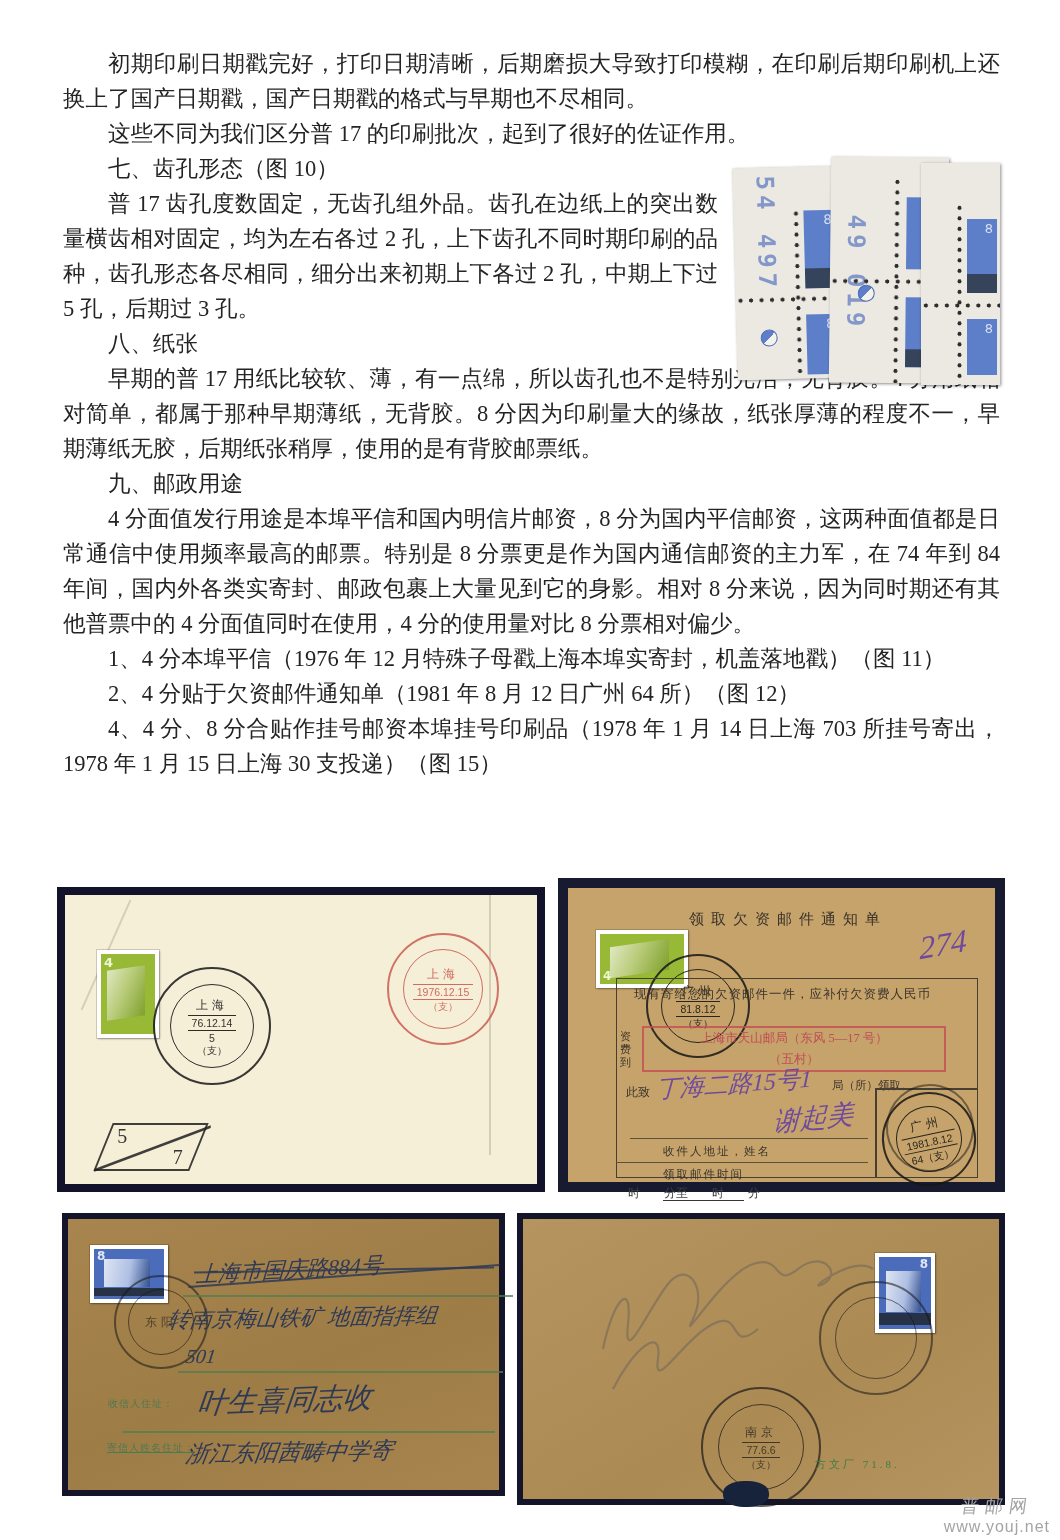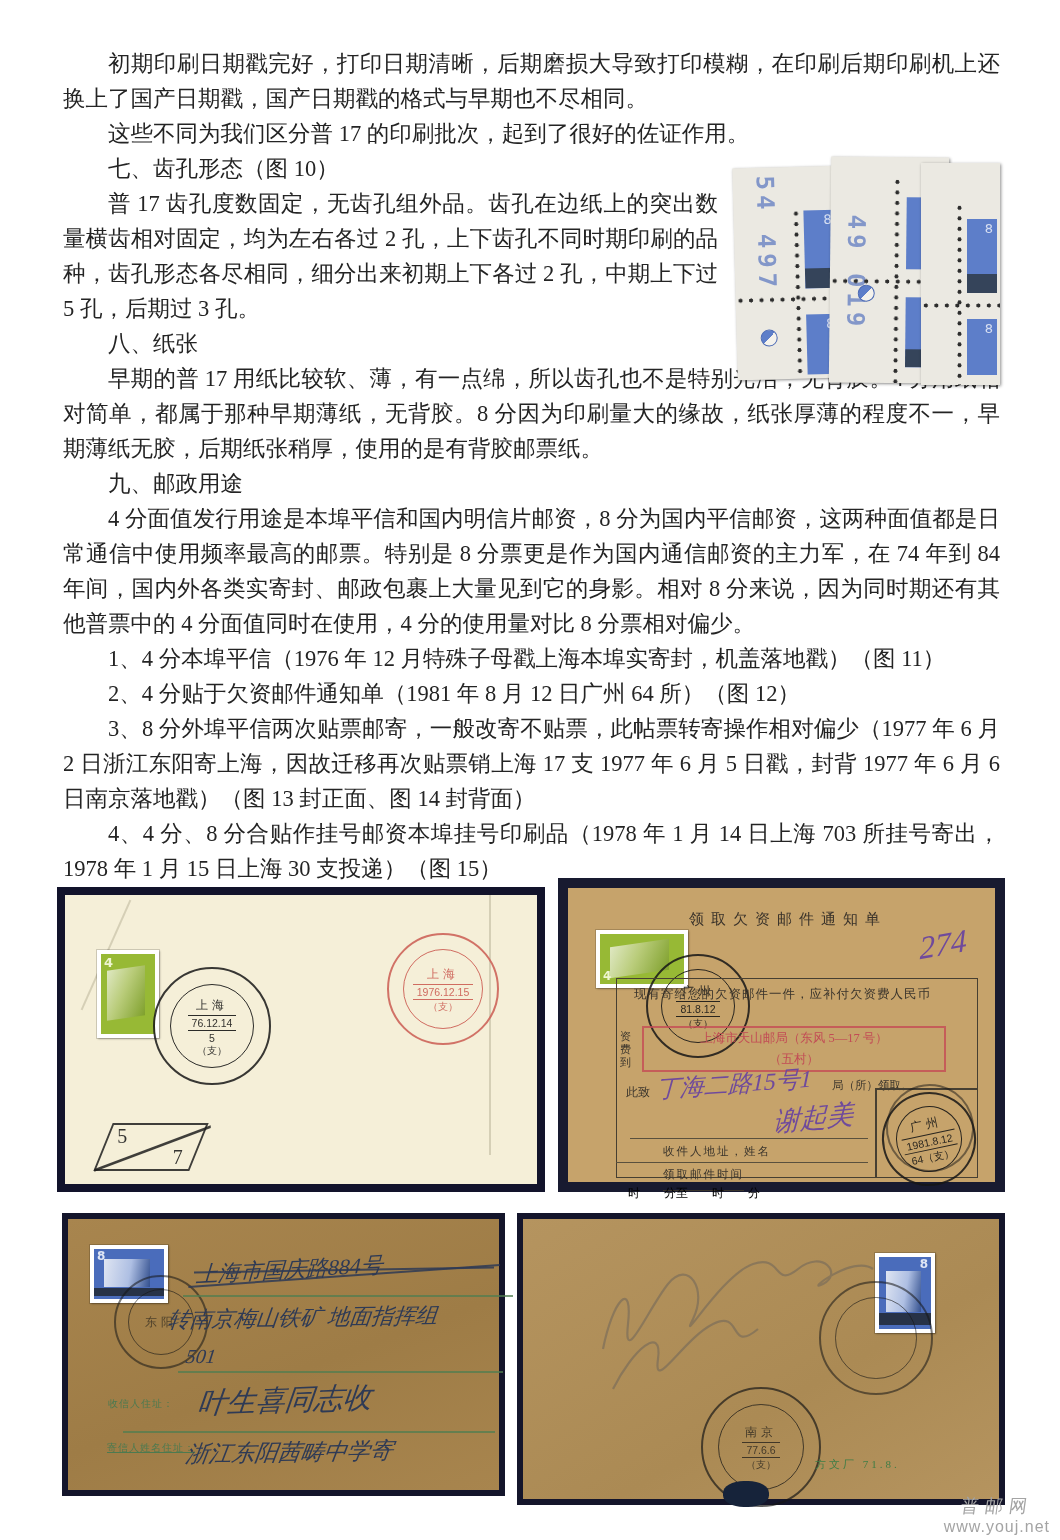--- a/index.html
+++ b/index.html
@@ -91,22 +91,22 @@
   .fig12 .pickup { position:absolute; left:240px; top:190px; font-size:11.5px; color:#3b352c;margin-left:24px; }
   .fig12 .salute { position:absolute; left:58px; top:196px; font-size:12px; color:#3b352c; }
   .fig12 .hw1 { position:absolute; left:88px; top:180px; font-size:24px; color:#6f4a9c;
                 font-style:italic; transform:rotate(-4deg) skewX(-6deg); }
   .fig12 .hw2 { position:absolute; left:205px; top:212px; font-size:27px; color:#6f4a9c;
                 font-style:italic; transform:rotate(-6deg) skewX(-8deg); }
   .fig12 .rule1 { position:absolute; left:62px; top:250px; width:238px; height:1px; background:#59503d; }
   .fig12 .field1 { position:absolute; left:95px; top:256px; font-size:11.5px; color:#3b352c; letter-spacing:2px; }
   .fig12 .rule2 { position:absolute; left:48px; top:274px; width:252px; height:1px; background:#59503d; }
   .fig12 .field2 { position:absolute; left:95px; top:279px; font-size:11.5px; color:#3b352c;
-                   letter-spacing:2px; border-bottom:1px solid #3b352c; padding-bottom:8px; }
-  .fig12 .timerow { position:absolute; left:60px; top:297px; width:240px; font-size:12px; color:#000000; }
+                   letter-spacing:2px; border-bottom:1px solid #3b352c; padding-bottom:18px; }
+  .fig12 .timerow { position:absolute; left:60px; top:297px; width:240px; font-size:12px; color:#404040; }
   .fig12 .subbox { position:absolute; left:307px; top:200px; width:103px; height:90px;
                    border-left:2px solid #463f32; border-top:2px solid #463f32; }
   .fig12 .ring2 { position:absolute; left:318px; top:196px; width:88px; height:88px; border-radius:50%;
                   border:2.5px solid rgba(22,22,22,.5); transform:rotate(14deg); }
 
   
   .fig13 { left:62px; top:1213px; width:443px; height:283px; border:6px solid #14152b;
            background:linear-gradient(160deg,#a8854e 0%,#9e7c46 55%,#a8854e 100%); }
   .fig14 { left:517px; top:1213px; width:488px; height:292px; border:6px solid #14152b;
            background:linear-gradient(150deg,#b5945f 0%,#ab8a54 60%,#b5945f 100%); }
@@ -133,21 +133,20 @@
     <p class="para">初期印刷日期戳完好，打印日期清晰，后期磨损大导致打印模糊，在印刷后期印刷机上还换上了国产日期戳，国产日期戳的格式与早期也不尽相同。</p>
     <p class="para">这些不同为我们区分普 17 的印刷批次，起到了很好的佐证作用。</p>
     <p class="para">七、齿孔形态（图 10）</p>
     <p class="para narrow">普 17 齿孔度数固定，无齿孔组外品。齿孔在边纸上的突出数量横齿相对固定，均为左右各过 2 孔，上下齿孔不同时期印刷的品种，齿孔形态各尽相同，细分出来初期上下各过 2 孔，中期上下过 5 孔，后期过 3 孔。</p>
     <p class="para">八、纸张</p>
     <p class="para">早期的普 17 用纸比较软、薄，有一点绵，所以齿孔也不是特别光洁，无背胶。4 分用纸相对简单，都属于那种早期薄纸，无背胶。8 分因为印刷量大的缘故，纸张厚薄的程度不一，早期薄纸无胶，后期纸张稍厚，使用的是有背胶邮票纸。</p>
     <p class="para">九、邮政用途</p>
     <p class="para">4 分面值发行用途是本埠平信和国内明信片邮资，8 分为国内平信邮资，这两种面值都是日常通信中使用频率最高的邮票。特别是 8 分票更是作为国内通信邮资的主力军，在 74 年到 84 年间，国内外各类实寄封、邮政包裹上大量见到它的身影。相对 8 分来说，因为同时期还有其他普票中的 4 分面值同时在使用，4 分的使用量对比 8 分票相对偏少。</p>
     <p class="para">1、4 分本埠平信（1976 年 12 月特殊子母戳上海本埠实寄封，机盖落地戳）（图 11）</p>
     <p class="para">2、4 分贴于欠资邮件通知单（1981 年 8 月 12 日广州 64 所）（图 12）</p>
-    <p class="para">3、8 分外埠平信两次贴票邮寄，一般改寄不贴票，此帖票转寄操作相对偏少（1977 年 6 月 2 日浙江东阳寄上海，因故迁移再次贴票销上海 17 支 1977 年 6 月 5 日戳，封背 1977 年 6 月 6 日南京落地戳）（图 13 封正面、图 14 封背面）</p>
     <p class="para">4、4 分、8 分合贴作挂号邮资本埠挂号印刷品（1978 年 1 月 14 日上海 703 所挂号寄出，1978 年 1 月 15 日上海 30 支投递）（图 15）</p>
   </div>
 
   <div class="fig" style="left:735px;top:157px;width:265px;height:228px;">
     <div class="piece" style="left:0;top:10px;width:105px;height:212px;transform:rotate(-1.5deg);">
       <span class="sheetno" style="left:46px;top:8px;">54 497</span>
       <div class="perfv" style="left:58px;top:42px;bottom:0;"></div>
       <div class="perfh" style="left:0;right:8px;top:128px;"></div>
       <div class="frag" style="left:70px;top:44px;width:32px;height:78px;">
         <span class="frag-val">8</span>

